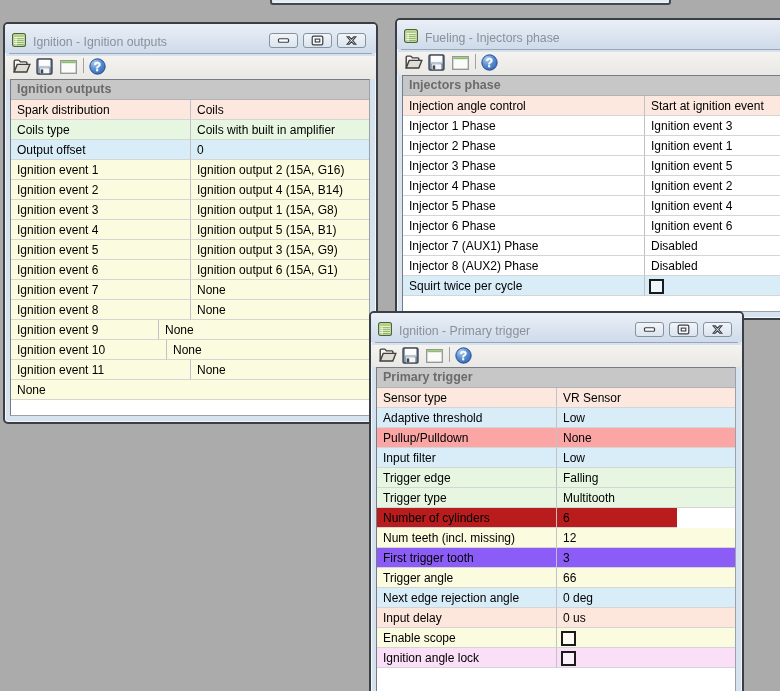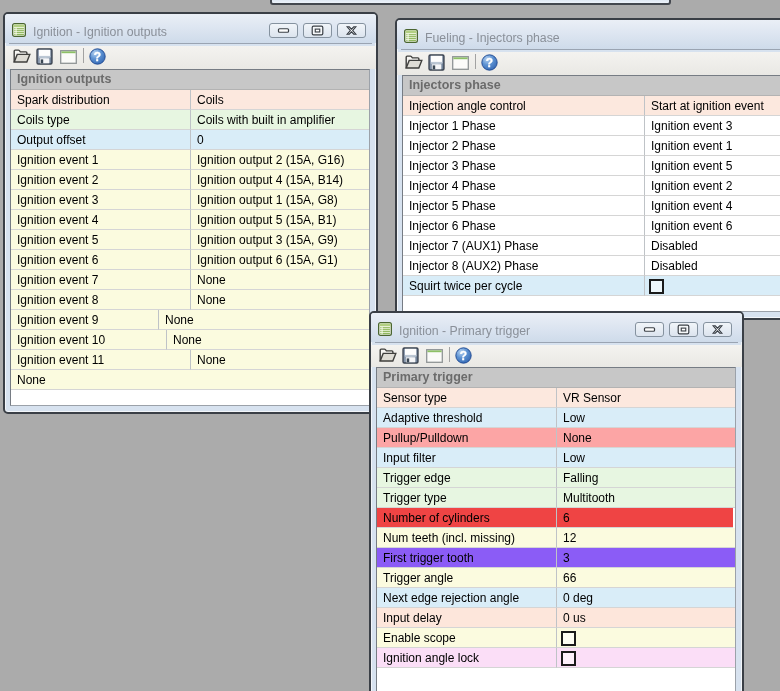--- a/index.html
+++ b/index.html
@@ -17,21 +17,21 @@
 .tool svg, .tool div { margin-top:2px; }
 .panel { position:absolute; background:#fff; border:1px solid #767c84; border-right-color:#9ba1a9; border-bottom-color:#9ba1a9; overflow:hidden; }
 .hdr { height:20px; line-height:19px; background:#c7c7c7; color:#6b6b6b; font-weight:bold; font-size:12.5px;
   padding-left:6px; border-bottom:1px solid #b3b3b3; }
 .row { height:20px; line-height:20.4px; display:flex; }
 .c1 { border-right:1px solid #bfc3c7; padding-left:6px; flex:none; border-bottom:1px solid #d5d5d5; }
 .c2 { flex:1; padding-left:6px; border-bottom:1px solid #d5d5d5; }
 .cb { display:inline-block; width:15px; height:15px; border:2px solid #1b1b1b; vertical-align:top; margin-top:3px; margin-left:-2px; }
 </style></head><body>
 <div class="strip"></div>
-<div class="win" style="left:3px;top:12px;width:375px;height:402px;z-index:1">
+<div class="win" style="left:3px;top:22px;width:375px;height:402px;z-index:1">
 <div class="tb">
       <svg style="position:absolute;left:7px;top:9px" width="14" height="14" viewBox="0 0 15 15">
 <rect x="0.7" y="0.7" width="13.6" height="13.6" rx="2" fill="#fafcf0" stroke="#4a6530" stroke-width="1.4"></rect>
 <path d="M1.5 4.5 h12 v-1.7 a1.3 1.3 0 0 0 -1.3 -1.3 h-9.4 a1.3 1.3 0 0 0 -1.3 1.3 z" fill="#b2cf83"></path>
 <g fill="#8fb75c">
 <rect x="2.4" y="5.5" width="1.4" height="1.3"></rect>
           <rect x="4.9" y="5.5" width="7.9" height="1.3"></rect>
 <rect x="2.4" y="7.6" width="1.4" height="1.3"></rect>
           <rect x="4.9" y="7.6" width="7.9" height="1.3"></rect>
 <rect x="2.4" y="9.7" width="1.4" height="1.3"></rect>
@@ -335,21 +335,21 @@
         <div class="c2">Low</div>
       </div>
       <div class="row" style="width:358px;background:#e7f6e1">
         <div class="c1" style="width:180px">Trigger edge</div>
         <div class="c2">Falling</div>
       </div>
       <div class="row" style="width:358px;background:#e7f6e1">
         <div class="c1" style="width:180px">Trigger type</div>
         <div class="c2">Multitooth</div>
       </div>
-      <div class="row" style="width:356px;background:#ef4444">
+      <div class="row" style="width:300px;background:#b91c1c">
         <div class="c1" style="width:180px">Number of cylinders</div>
         <div class="c2">6</div>
       </div>
       <div class="row" style="width:358px;background:#fbfbdf">
         <div class="c1" style="width:180px">Num teeth (incl. missing)</div>
         <div class="c2">12</div>
       </div>
       <div class="row" style="width:358px;background:#8b5cf6">
         <div class="c1" style="width:180px">First trigger tooth</div>
         <div class="c2">3</div>

